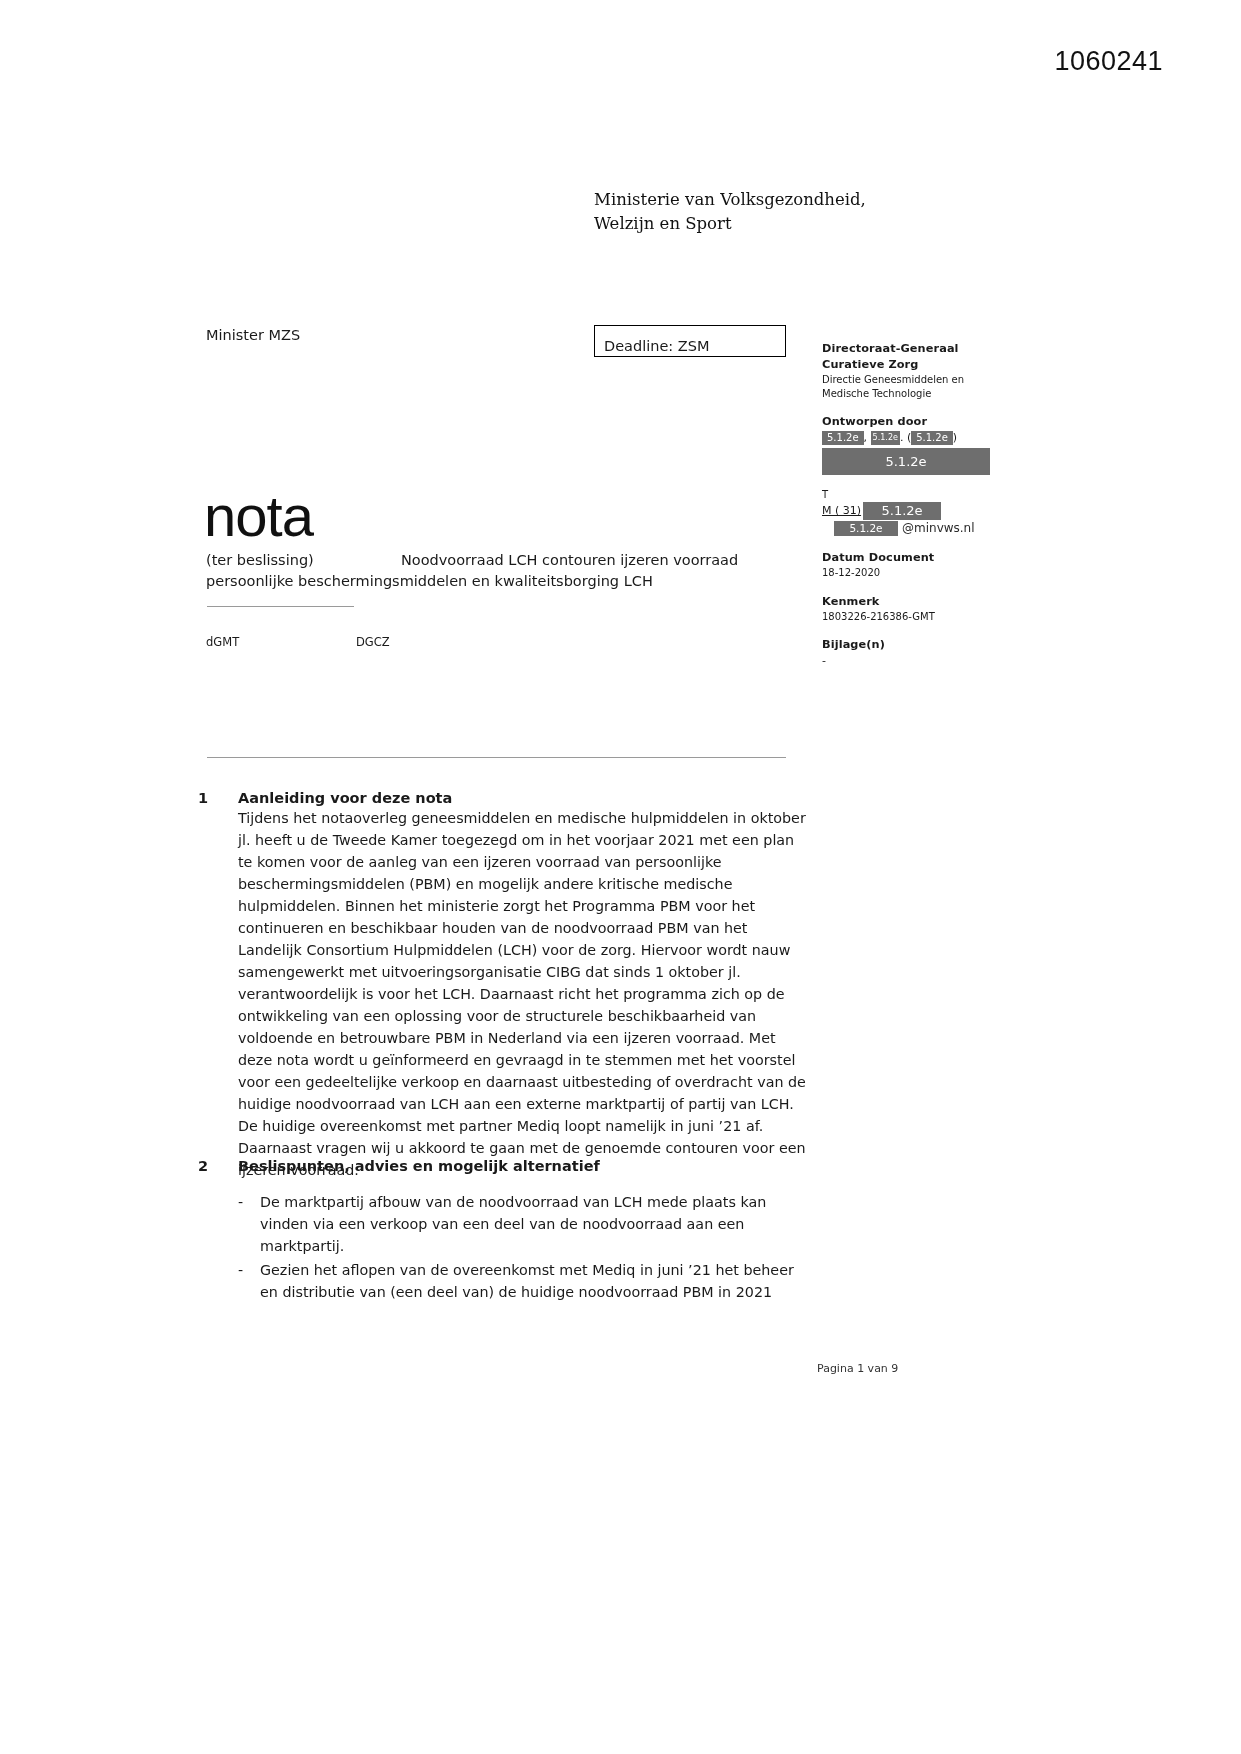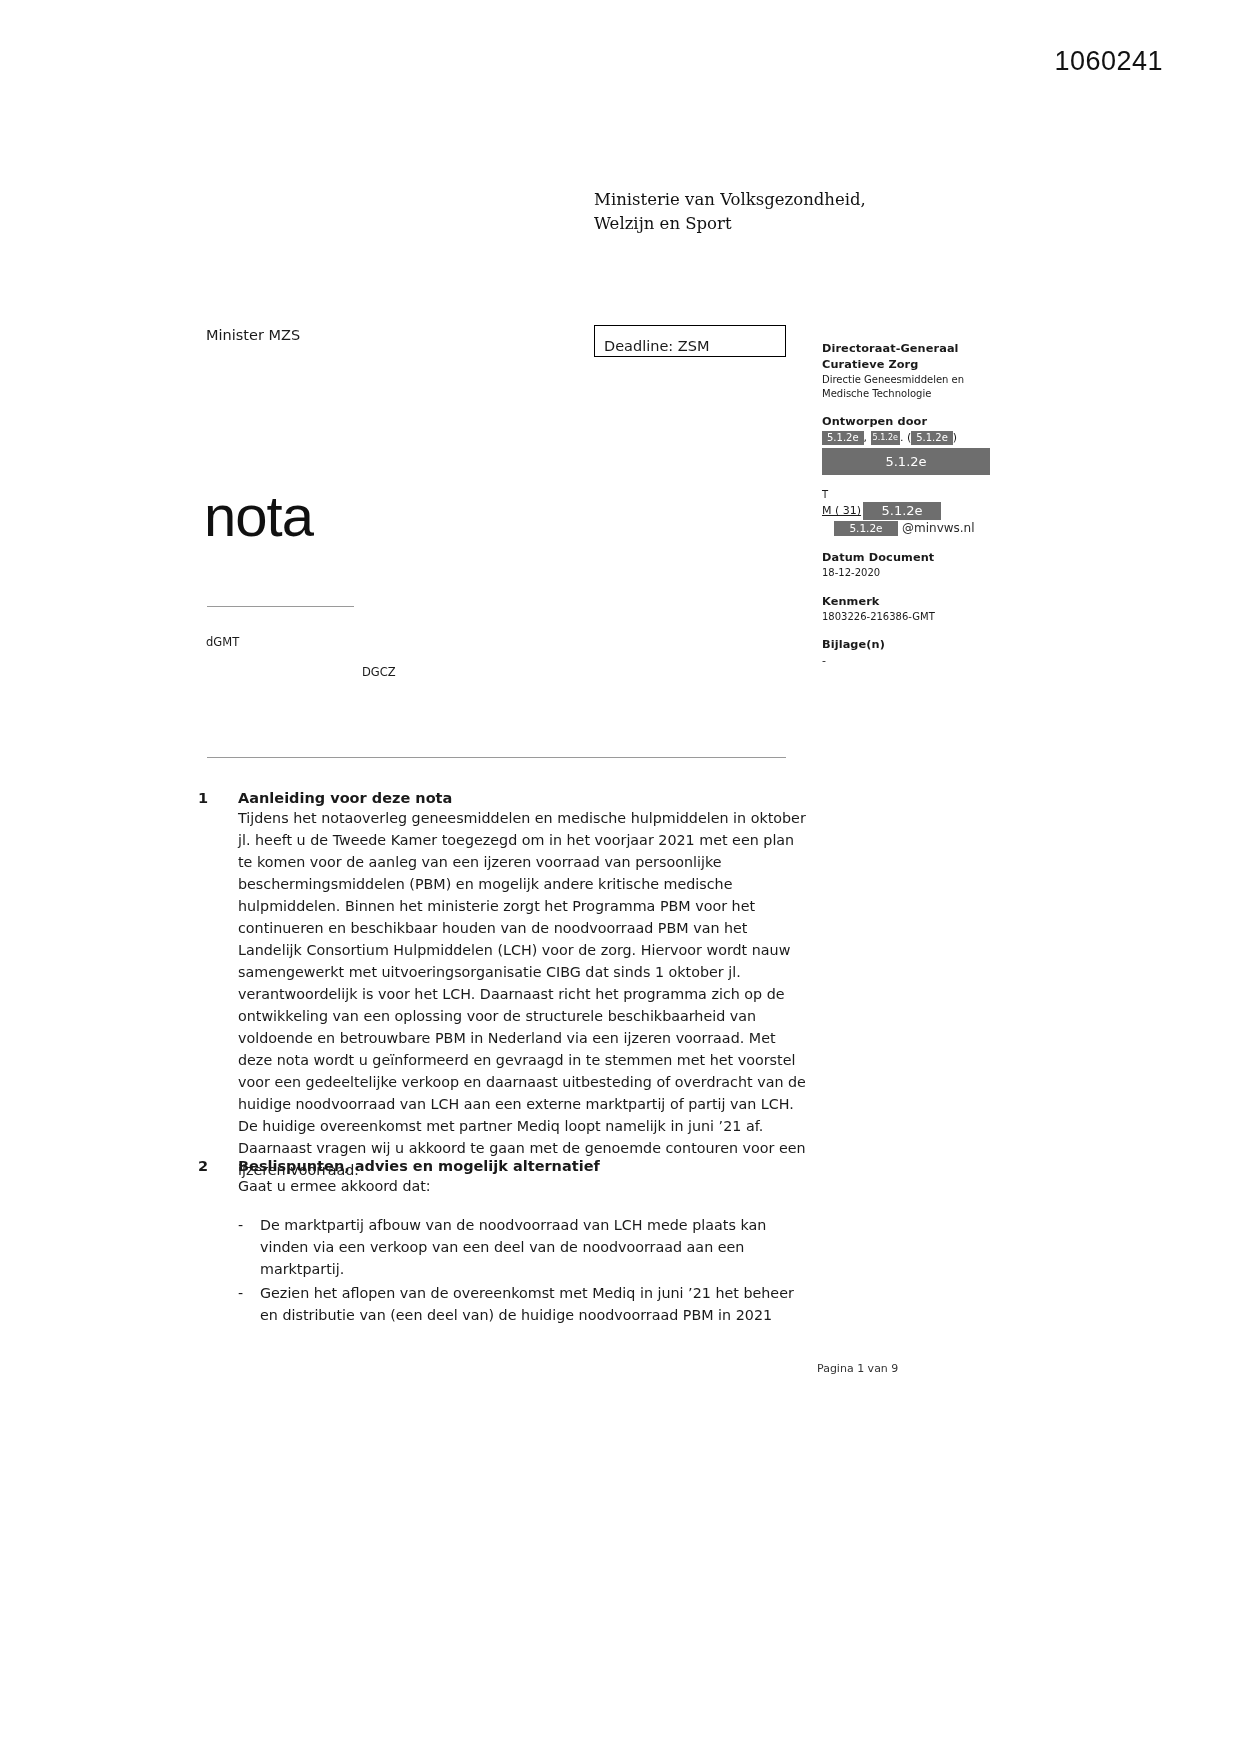--- a/index.html
+++ b/index.html
@@ -185,21 +185,21 @@
   }
 
   .org-row {
     position: absolute;
     left: 206px;
     top: 635px;
     font-size: 11.5px;
     color: #1a1a1a;
   }
   .org-row .a { position: absolute; left: 0; top: 0; }
-  .org-row .b { position: absolute; left: 156px; top: 0; white-space: nowrap; margin-top: 30px; }
+  .org-row .b { position: absolute; left: 150px; top: 0; white-space: nowrap; }
 
   .rule-long {
     position: absolute;
     left: 207px;
     top: 757px;
     width: 579px;
     border-top: 1px solid #9a9a9a;
   }
 
   
@@ -314,20 +314,27 @@
 
     <div class="blk">
       <div class="hd">Bijlage(n)</div>
       <div class="dash">-</div>
     </div>
 
   </div>
 
   <div class="nota-title">nota</div>
 
+  <div class="subtitle">
+    <div class="row1">
+      <div class="col-a">(ter beslissing)</div>
+      <div class="col-b">Noodvoorraad LCH contouren ijzeren voorraad</div>
+    </div>
+    <div>persoonlijke beschermingsmiddelen en  kwaliteitsborging LCH</div>
+  </div>
 
   <div class="rule-short"></div>
 
   <div class="org-row">
     <span class="a">dGMT</span>
     <span class="b">DGCZ</span>
   </div>
 
   <div class="rule-long"></div>
 
@@ -336,21 +343,20 @@
     <div class="sec-body">
       <div class="sec-head">Aanleiding voor deze nota</div>
       <div class="sec-para">Tijdens het notaoverleg geneesmiddelen en medische hulpmiddelen in oktober jl. heeft u de Tweede Kamer toegezegd om in het voorjaar 2021 met een plan te komen voor de aanleg van een ijzeren voorraad van persoonlijke beschermingsmiddelen (PBM) en mogelijk andere kritische medische hulpmiddelen. Binnen het ministerie zorgt het Programma PBM voor het continueren en beschikbaar houden van de noodvoorraad PBM van het Landelijk Consortium Hulpmiddelen (LCH) voor de zorg. Hiervoor wordt nauw samengewerkt met uitvoeringsorganisatie CIBG dat sinds 1 oktober jl. verantwoordelijk is voor het LCH. Daarnaast richt het programma zich op de ontwikkeling van een oplossing voor de structurele beschikbaarheid van voldoende en betrouwbare PBM in Nederland via een ijzeren voorraad. Met deze nota wordt u geïnformeerd en gevraagd in te stemmen met het voorstel voor een gedeeltelijke verkoop en daarnaast uitbesteding of overdracht van de huidige noodvoorraad van LCH aan een externe marktpartij of partij van LCH. De huidige overeenkomst met partner Mediq loopt namelijk in juni ’21 af. Daarnaast vragen wij u akkoord te gaan met de genoemde contouren voor een ijzeren voorraad.</div>
     </div>
   </div>
 
   <div class="section" style="top:1158px;">
     <div class="sec-num">2</div>
     <div class="sec-body">
       <div class="sec-head">Beslispunten, advies en mogelijk alternatief</div>
-      <div class="sec-para">Gaat u ermee akkoord dat:</div>
     </div>
     <div class="bullets">
       <div class="bullet">
         <span class="dash">-</span>
         <span class="txt">De marktpartij afbouw van de noodvoorraad van LCH mede plaats kan vinden via een verkoop van een deel van de noodvoorraad aan een marktpartij.</span>
       </div>
       <div class="bullet">
         <span class="dash">-</span>
         <span class="txt">Gezien het aflopen van de overeenkomst met Mediq in juni ’21 het beheer en distributie van (een deel van) de huidige noodvoorraad PBM in 2021</span>
       </div>

